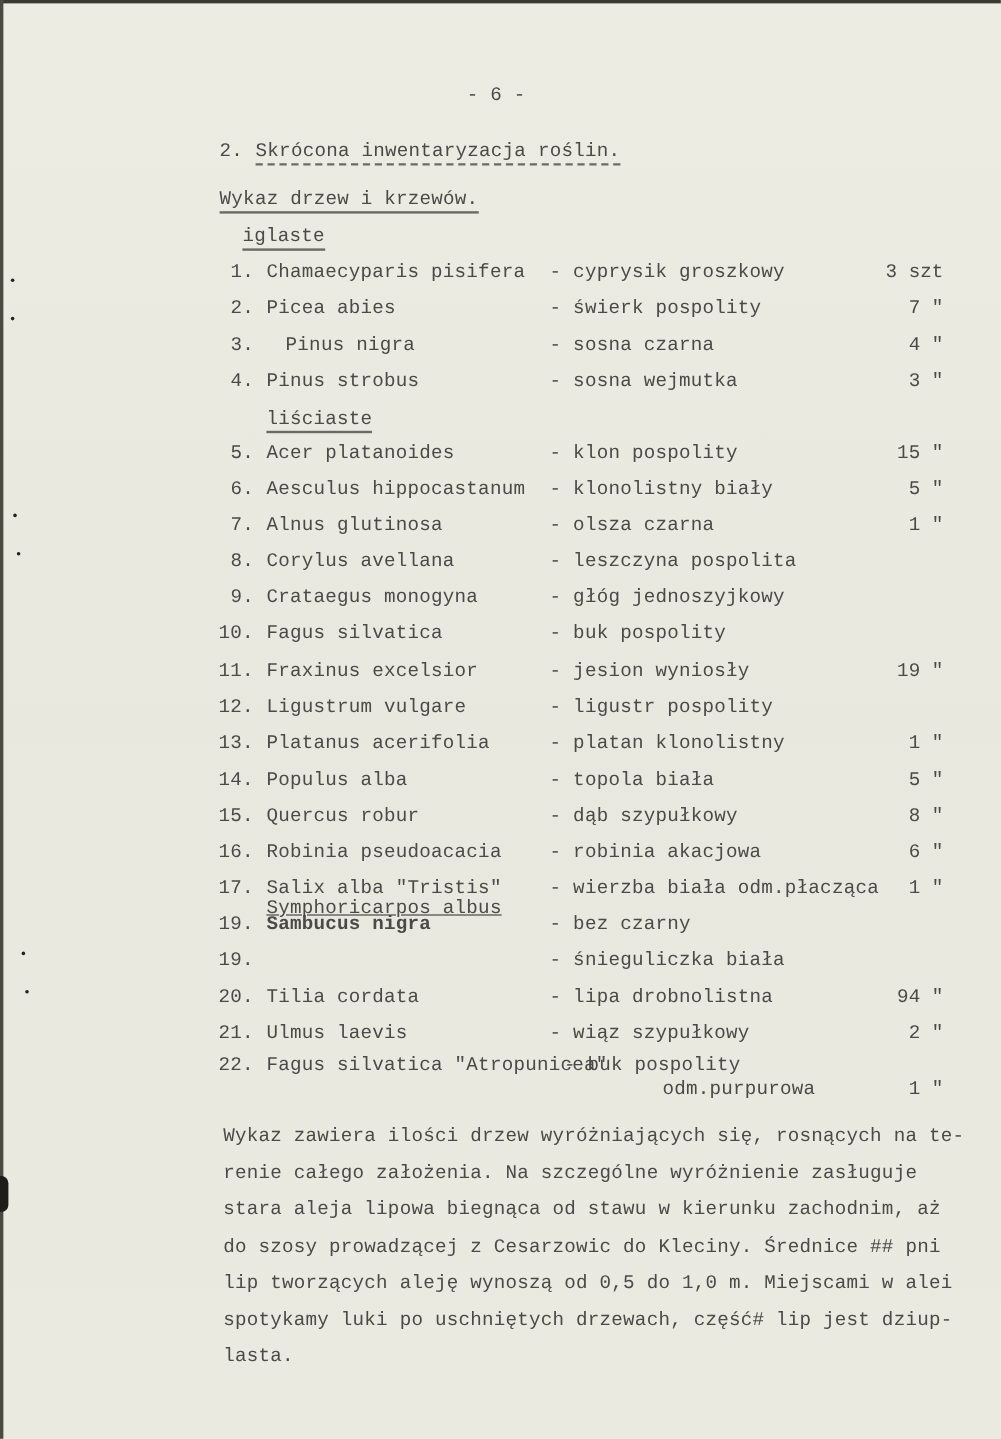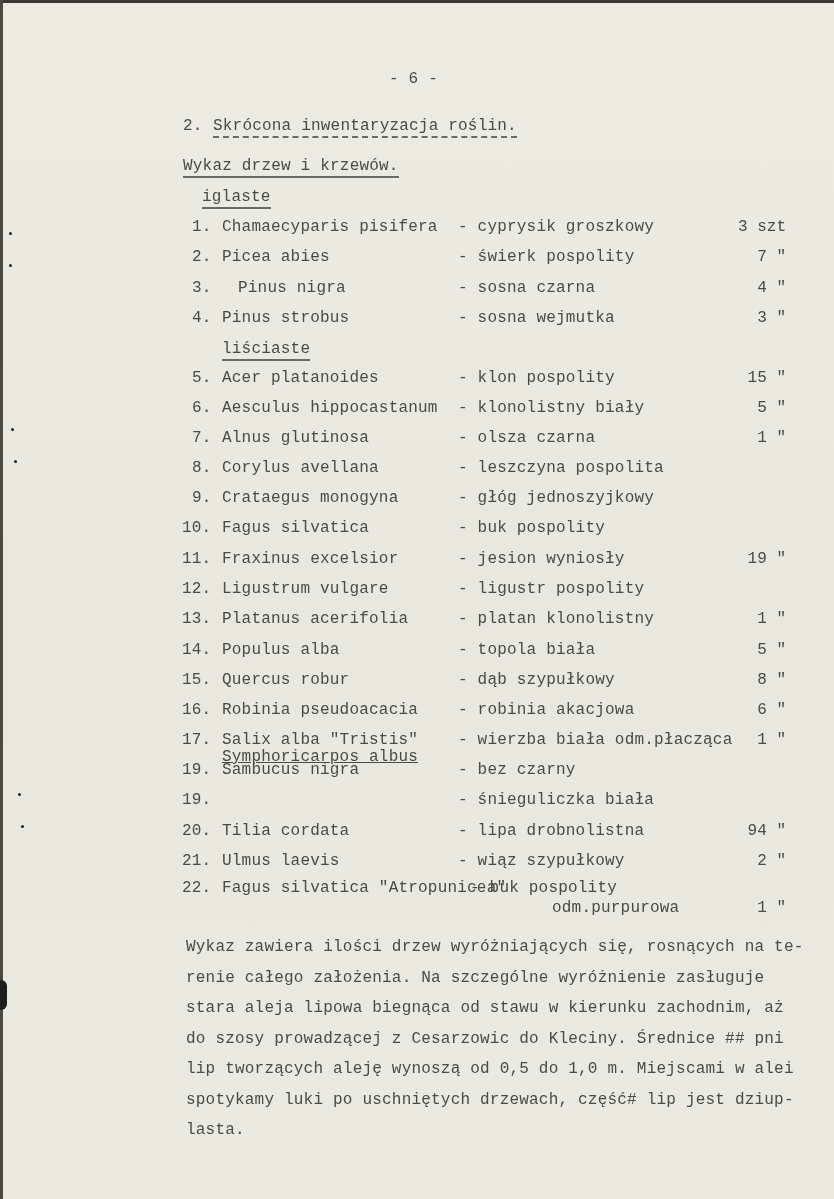--- a/index.html
+++ b/index.html
@@ -109,21 +109,21 @@
     <div class="qty" style="left: 690px; top: 671px; width: 96px;">8 "</div>
     <div class="t" style="left: 182px; top: 701px;">16.</div>
     <div class="t" style="left: 222px; top: 701px;">Robinia pseudoacacia</div>
     <div class="t" style="left: 458px; top: 701px;">- robinia akacjowa</div>
     <div class="qty" style="left: 690px; top: 701px; width: 96px;">6 "</div>
     <div class="t" style="left: 182px; top: 731px;">17.</div>
     <div class="t" style="left: 222px; top: 731px;">Salix alba "Tristis"</div>
     <div class="t" style="left: 458px; top: 731px;">- wierzba biała odm.płacząca</div>
     <div class="qty" style="left: 690px; top: 731px; width: 96px;">1 "</div>
     <div class="t" style="left: 182px; top: 761px;">19.</div>
-    <div class="t" style="left: 222px; top: 761px;">Sambucus nigra</div>
+    <div class="t" style="left: 222px; top: 761px; font-weight: bold;">Sambucus nigra</div>
     <div class="t" style="left: 458px; top: 761px;">- bez czarny</div>
     <div class="t" style="left: 182px; top: 791px;">19.</div>
     <div class="t" style="left: 222px; top: 748px; text-decoration: underline;">Symphoricarpos albus</div>
     <div class="t" style="left: 458px; top: 791px;">- śnieguliczka biała</div>
     <div class="t" style="left: 182px; top: 822px;">20.</div>
     <div class="t" style="left: 222px; top: 822px;">Tilia cordata</div>
     <div class="t" style="left: 458px; top: 822px;">- lipa drobnolistna</div>
     <div class="qty" style="left: 690px; top: 822px; width: 96px;">94 "</div>
     <div class="t" style="left: 182px; top: 852px; text-align: center;">21.</div>
     <div class="t" style="left: 222px; top: 852px;">Ulmus laevis</div>

